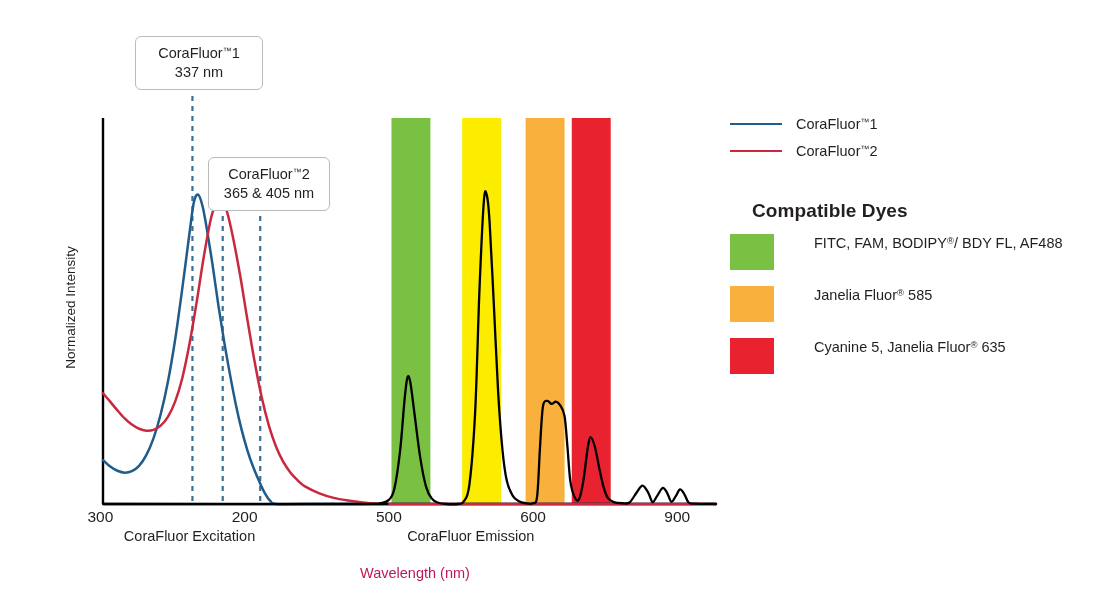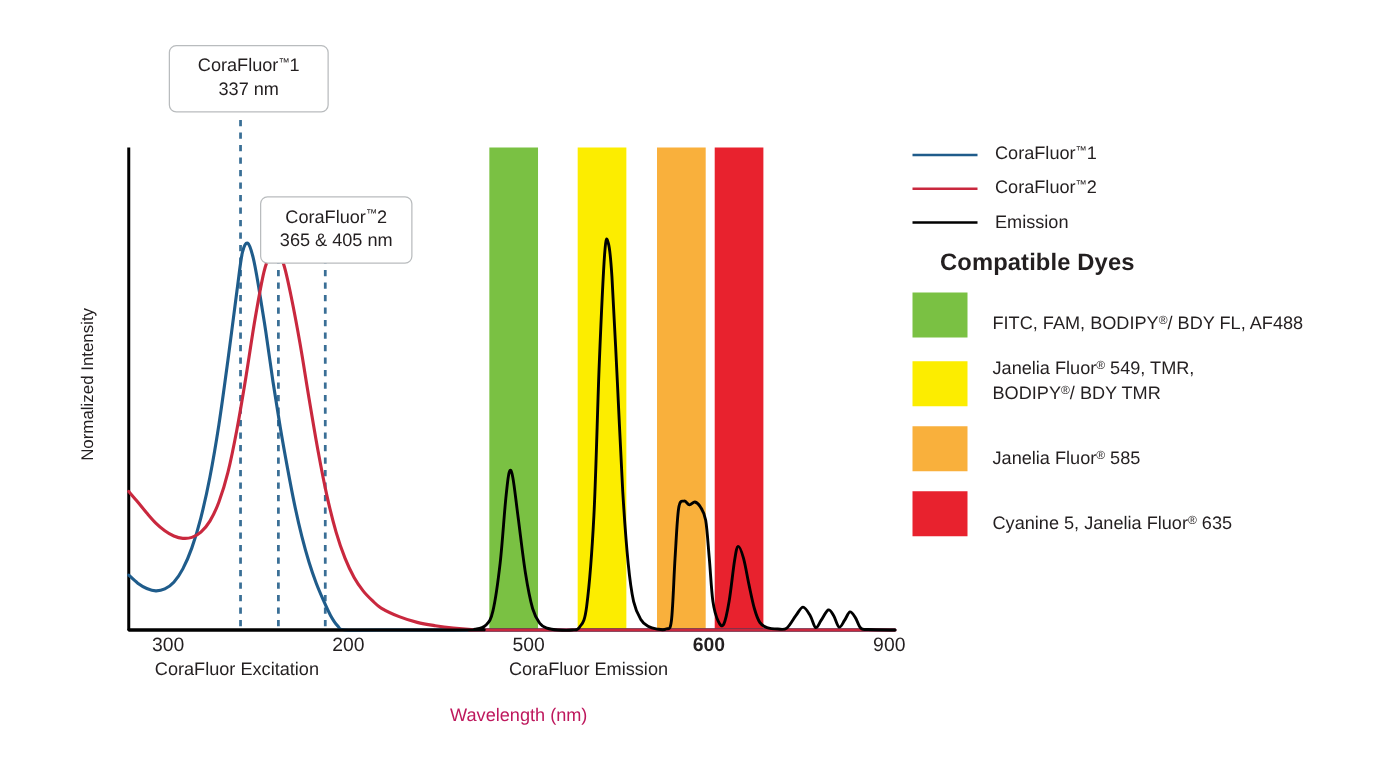--- a/index.html
+++ b/index.html
@@ -48,21 +48,21 @@
   sup.tm {
     font-size: 0.62em;
     vertical-align: 0.45em;
     letter-spacing: 0;
   }
   
   .tick-label {
     position: absolute;
     font-size: 15.5px;
     color: #231f20;
-    text-align: right;
+    text-align: left;
     width: 60px;
   }
   .axis-band-label {
     position: absolute;
     font-size: 14.5px;
     color: #231f20;
     text-align: center;
     white-space: nowrap;
   }
   #axis-title {
@@ -122,23 +122,24 @@
     margin-left: 22px;
   }
   #dyes-list {
     position: absolute;
     left: 730px;
     top: 234px;
     width: 370px;
   }
   .dye-row {
     display: flex;
-    align-items: flex-end;
+    align-items: flex-start;
     margin-bottom: 16px;
     min-height: 36px;
+    gap: 20px;
   }
   .dye-swatch {
     width: 44px;
     height: 36px;
     flex: 0 0 44px;
     margin-right: 20px;
   }
   .dye-label {
     font-size: 14.5px;
     color: #231f20;
@@ -185,56 +186,48 @@
 
   <div class="callout" id="callout-cf2">
     <span class="callout-line1"><span>CoraFluor</span><sup class="tm">™</sup><span>2</span></span>
     <span class="callout-line2">365 &amp; 405 nm</span>
   </div>
 
   <div id="tick-labels">
       <div class="tick-label" style="left: 87.4235px; top: 508px;">300</div>
       <div class="tick-label" style="left: 231.659px; top: 508px;">200</div>
       <div class="tick-label" style="left: 375.894px; top: 508px;">500</div>
-      <div class="tick-label" style="left: 520.129px; top: 508px; font-weight: bold;">600</div>
+      <div class="tick-label" style="left: 520.129px; top: 508px;">600</div>
       <div class="tick-label" style="left: 664.365px; top: 508px;">900</div>
     </div>
 
   <div class="axis-band-label" id="label-excitation" style="left: 99.5412px; top: 528px; width: 180px;">CoraFluor Excitation</div>
   <div class="axis-band-label" id="label-emission" style="left: 380.8px; top: 528px; width: 180px;">CoraFluor Emission</div>
 
   <div id="axis-title">Wavelength (nm)</div>
   <div id="y-axis-title">Normalized Intensity</div>
 
   <div id="legend">
       <div class="legend-row">
         <span class="legend-swatch-line" style="border-top-color: rgb(31, 92, 139);"></span>
         <span class="legend-text"><span>CoraFluor</span><sup class="tm">™</sup><span>1</span></span>
       </div>
       <div class="legend-row">
         <span class="legend-swatch-line" style="border-top-color: rgb(201, 40, 62);"></span>
         <span class="legend-text"><span>CoraFluor</span><sup class="tm">™</sup><span>2</span></span>
-      </div>
-      <div class="legend-row">
-        <span class="legend-swatch-line" style="border-top-color: rgb(0, 0, 0);"></span>
-        <span class="legend-text"><span>Emission</span></span>
       </div>
     </div>
 
   <div id="dyes-title">Compatible Dyes</div>
   <div id="dyes-list">
       <div class="dye-row">
         <span class="dye-swatch" style="background: rgb(122, 193, 67);"></span>
         <span class="dye-label"><span><span>FITC, FAM, BODIPY</span><sup class="reg">®</sup><span>/ BDY FL, AF488</span></span></span>
       </div>
       <div class="dye-row">
-        <span class="dye-swatch" style="background: rgb(252, 237, 0);"></span>
-        <span class="dye-label"><span><span>Janelia Fluor</span><sup class="reg">®</sup><span> 549, TMR,</span></span><span class="l2"><span>BODIPY</span><sup class="reg">®</sup><span>/ BDY TMR</span></span></span>
-      </div>
-      <div class="dye-row">
         <span class="dye-swatch" style="background: rgb(249, 176, 60);"></span>
         <span class="dye-label"><span><span>Janelia Fluor</span><sup class="reg">®</sup><span> 585</span></span></span>
       </div>
       <div class="dye-row">
         <span class="dye-swatch" style="background: rgb(232, 34, 46);"></span>
         <span class="dye-label"><span><span>Cyanine 5, Janelia Fluor</span><sup class="reg">®</sup><span> 635</span></span></span>
       </div>
     </div>
 
 </div>

